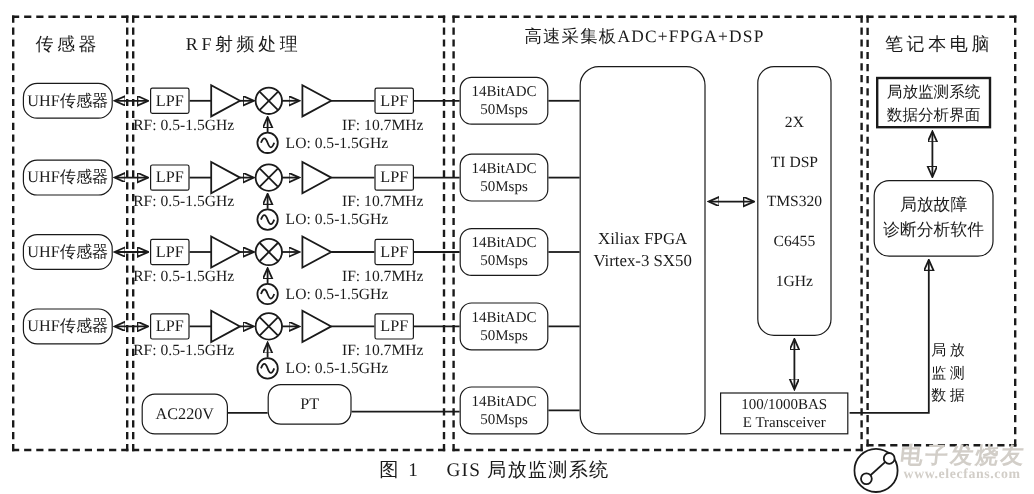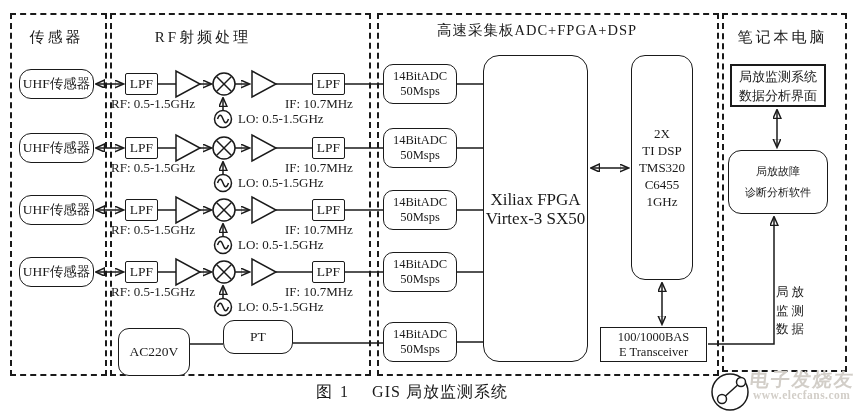--- a/index.html
+++ b/index.html
@@ -133,46 +133,46 @@
     </div>
   <div class="box col adc" style="left:383px;top:252px;width:74px;height:40px;">
       <span>14BitADC</span>
       <span>50Msps</span>
     </div>
   <div class="box col adc" style="left:383px;top:322px;width:74px;height:40px;">
       <span>14BitADC</span>
       <span>50Msps</span>
     </div>
 
-  <div class="box col" style="left:483px;top:55px;width:105px;height:307px;border-radius:16px;font-size:17px;line-height:19px;">
+  <div class="box col" style="left:483px;top:55px;width:105px;height:307px;border-radius:16px;font-size:14px;line-height:19px;">
     <span>Xiliax FPGA</span>
     <span>Virtex-3 SX50</span>
   </div>
 
-  <div class="box col" style="left:631px;top:55px;width:62px;height:225px;border-radius:14px;font-size:13px;line-height:17px;">
+  <div class="box col" style="left:631px;top:55px;width:62px;height:225px;border-radius:14px;font-size:13px;line-height:17px;gap:16px;">
     <span>2X</span>
     <span>TI DSP</span>
     <span>TMS320</span>
     <span>C6455</span>
     <span>1GHz</span>
   </div>
 
-  <div class="box" style="left:118px;top:328px;width:72px;height:48px;border-radius:11px;font-size:13.5px;">AC220V</div>
+  <div class="box" style="left:118px;top:328px;width:72px;height:34px;border-radius:11px;font-size:13.5px;">AC220V</div>
   <div class="box" style="left:223px;top:320px;width:70px;height:34px;border-radius:11px;font-size:13.5px;">PT</div>
 
   <div class="box col" style="left:600px;top:327px;width:107px;height:35px;border-radius:0;font-size:12.5px;line-height:15px;">
     <span>100/1000BAS</span>
     <span>E Transceiver</span>
   </div>
 
   <div class="box col" style="left:730px;top:64px;width:96px;height:43px;border-width:2px;font-size:13px;line-height:19px;">
     <span>局放监测系统</span>
     <span>数据分析界面</span>
   </div>
-  <div class="box col" style="left:728px;top:150px;width:100px;height:64px;border-radius:13px;font-size:11px;line-height:21px;">
+  <div class="box col" style="left:728px;top:150px;width:100px;height:64px;border-radius:13px;font-size:14px;line-height:21px;">
     <span>局放故障</span>
     <span>诊断分析软件</span>
   </div>
 
   <div class="vlabel">
     <div>局放</div>
     <div>监测</div>
     <div>数据</div>
   </div>
 

